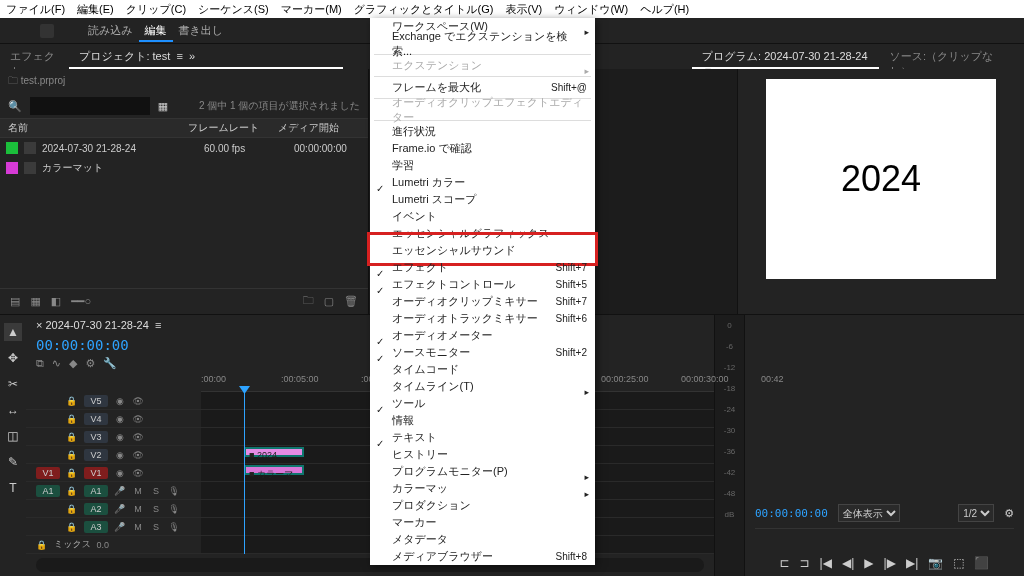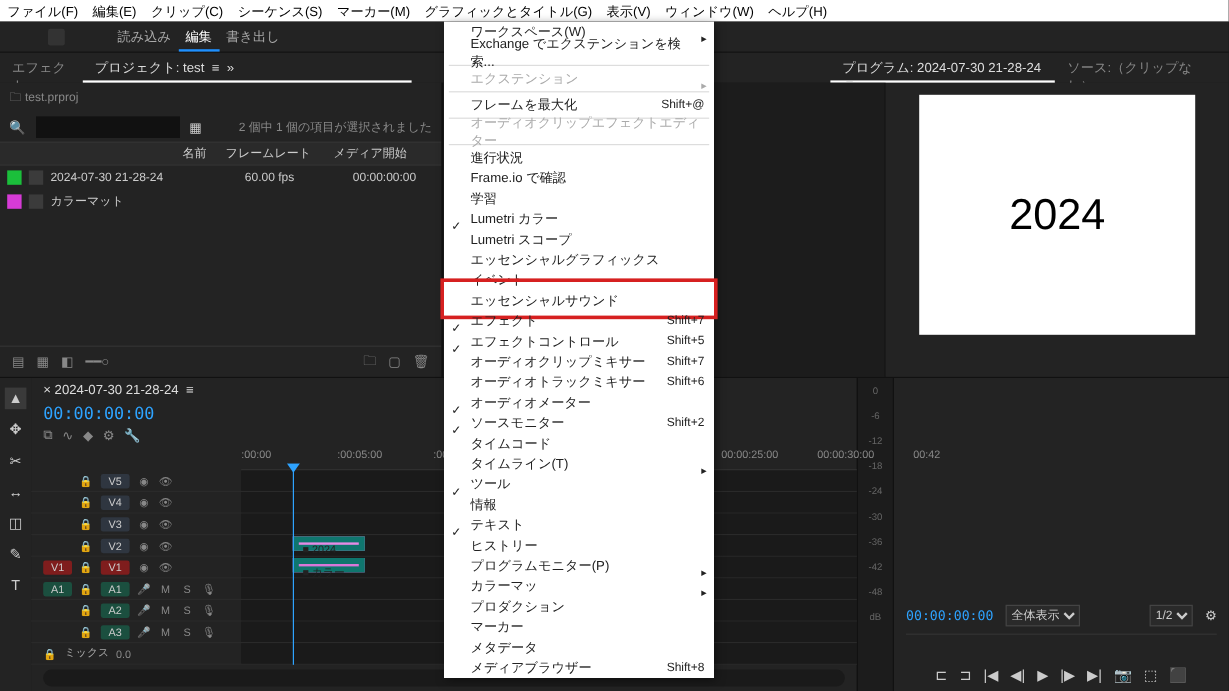--- a/index.html
+++ b/index.html
@@ -1,38 +1,38 @@
 <!DOCTYPE html>
 <html><head>
 <meta charset="utf-8">
 <style>
   * { margin: 0; padding: 0; box-sizing: border-box; font-family: "Segoe UI", Meiryo, sans-serif; }
   body { background: #1a1a1a; color: #ccc; font-size: 11px; width: 1024px; height: 576px; overflow: hidden; position: relative; }
   .menubar { background: #fff; color: #000; height: 18px; display: flex; align-items: center; padding: 0 6px; font-size: 11px; gap: 12px; }
   .menubar span { cursor: default; }
-  .workspace-tabs { background: #232323; height: 26px; display: flex; align-items: center; padding: 0 40px; gap: 28px; border-bottom: 1px solid #111; font-size: 11px; }
+  .workspace-tabs { background: #232323; height: 26px; display: flex; align-items: center; padding: 0 40px; gap: 18px; border-bottom: 1px solid #111; font-size: 11px; }
   .workspace-tabs .tab { color: #aaa; padding: 4px 6px; }
   .workspace-tabs .tab.active { color: #fff; border-bottom: 2px solid #1e90ff; }
   .home-icon { display: inline-block; width: 14px; height: 14px; background: #333; border-radius: 2px; margin-right: 10px; }
 
   .panel-header-row { background: #232323; height: 25px; display: flex; align-items: stretch; font-size: 11px; }
   .panel-header-row .ph { padding: 5px 10px; color: #888; }
   .panel-header-row .ph.active { color: #ddd; border-bottom: 2px solid #fff; }
 
   .main { display: flex; height: 245px; }
   .left-col { width: 368px; background: #232323; display: flex; flex-direction: column; }
   .proj-top { padding: 4px 8px; color: #888; font-size: 10px; }
   .search { display: flex; align-items: center; padding: 3px 8px; gap: 8px; }
   .search input { background: #111; border: none; color: #ccc; width: 120px; height: 18px; padding: 0 4px; font-size: 10px; }
   .search .info { margin-left: auto; font-size: 10px; color: #888; }
   .grid-icon { width: 12px; height: 12px; display: inline-block; }
   .proj-table { flex: 1; font-size: 10px; }
   .proj-head { display: flex; background: #2a2a2a; height: 20px; align-items: center; border-top: 1px solid #333; border-bottom: 1px solid #333; }
   .proj-head div { padding: 0 8px; }
-  .c-name { width: 180px; text-align: right; } .c-fps { width: 90px; } .c-start { flex: 1; }
+  .c-name { width: 180px; } .c-fps { width: 90px; } .c-start { flex: 1; }
   .proj-row { display: flex; height: 20px; align-items: center; }
   .proj-row .swatch { width: 12px; height: 12px; margin: 0 6px; }
   .proj-row .c-name { display: flex; align-items: center; gap: 6px; }
   .sw-green { background: #1bbf3b; } .sw-pink { background: #d63bd6; }
   .icon-seq { width: 12px; height: 12px; background: #3b3b3b; display: inline-block; }
 
   .mid-col { width: 370px; background: #1e1e1e; display: flex; flex-direction: column; border-left: 1px solid #111; border-right: 1px solid #111; }
   .right-col { flex: 1; background: #232323; display: flex; flex-direction: column; }
 
   .source-area { flex: 1; background: #1c1c1c; position: relative; }
@@ -55,21 +55,21 @@
 
   .tracks { position: relative; }
   .trk { display: flex; height: 18px; align-items: center; border-bottom: 1px solid #2a2a2a; }
   .trk .lbl { width: 175px; display: flex; align-items: center; gap: 6px; padding-left: 10px; font-size: 9px; color: #aaa; }
   .trk .body { flex: 1; background: #1a1a1a; height: 100%; position: relative; }
   .trk .track-name { background: #2f3640; color: #ccc; padding: 1px 5px; font-size: 9px; border-radius: 2px; width: 24px; text-align: center; }
   .trk .track-name.v1 { background: #7f1d1d; }
   .trk .track-name.audio { background: #1b4f3f; }
   .tbtn { width: 12px; height: 12px; display: inline-flex; align-items: center; justify-content: center; color: #888; font-size: 9px; }
 
-  .clip { position: absolute; top: 1px; bottom: 6px; background: #d977d9; color: #222; font-size: 9px; padding: 1px 3px; border: 5px solid #0f766e; }
+  .clip { position: absolute; top: 1px; bottom: 6px; background: #d977d9; color: #222; font-size: 9px; padding: 1px 3px; border: 2px solid #0f766e; }
   .clip.text { background: #e58be5; }
 
   .audio-meter { width: 30px; background: #1c1c1c; border-left: 1px solid #111; font-size: 8px; color: #666; display: flex; flex-direction: column; align-items: center; padding-top: 6px; gap: 12px; }
 
   .program-controls { width: 280px; background: #232323; border-left: 1px solid #111; display: flex; flex-direction: column; }
   .pc-time { display: flex; align-items: center; gap: 10px; padding: 6px 10px; font-size: 11px; }
   .pc-time .tc { color: #2ea3ff; font-family: monospace; }
   .pc-ruler { height: 22px; margin: 0 10px; border-top: 1px solid #333; position: relative; }
   .pc-btns { display: flex; gap: 10px; justify-content: center; padding: 6px; font-size: 12px; color: #ccc; }
 
@@ -381,24 +381,24 @@
       <span>学習</span>
     </div>
     <div class="mi">
       <span class="chk"></span>
       <span>Lumetri カラー</span>
     </div>
     <div class="mi">
       <span>Lumetri スコープ</span>
     </div>
     <div class="mi">
+      <span>イベント</span>
+    </div>
+    <div class="mi">
       <span>エッセンシャルグラフィックス</span>
-    </div>
-    <div class="mi">
-      <span>イベント</span>
     </div>
     <div class="highlight-box" style="top: 214px; height: 34px;"></div>
     <div class="mi">
       <span>エッセンシャルサウンド</span>
     </div>
     <div class="mi">
       <span class="chk"></span>
       <span>エフェクト</span>
       <span class="sc">Shift+7</span>
     </div>

